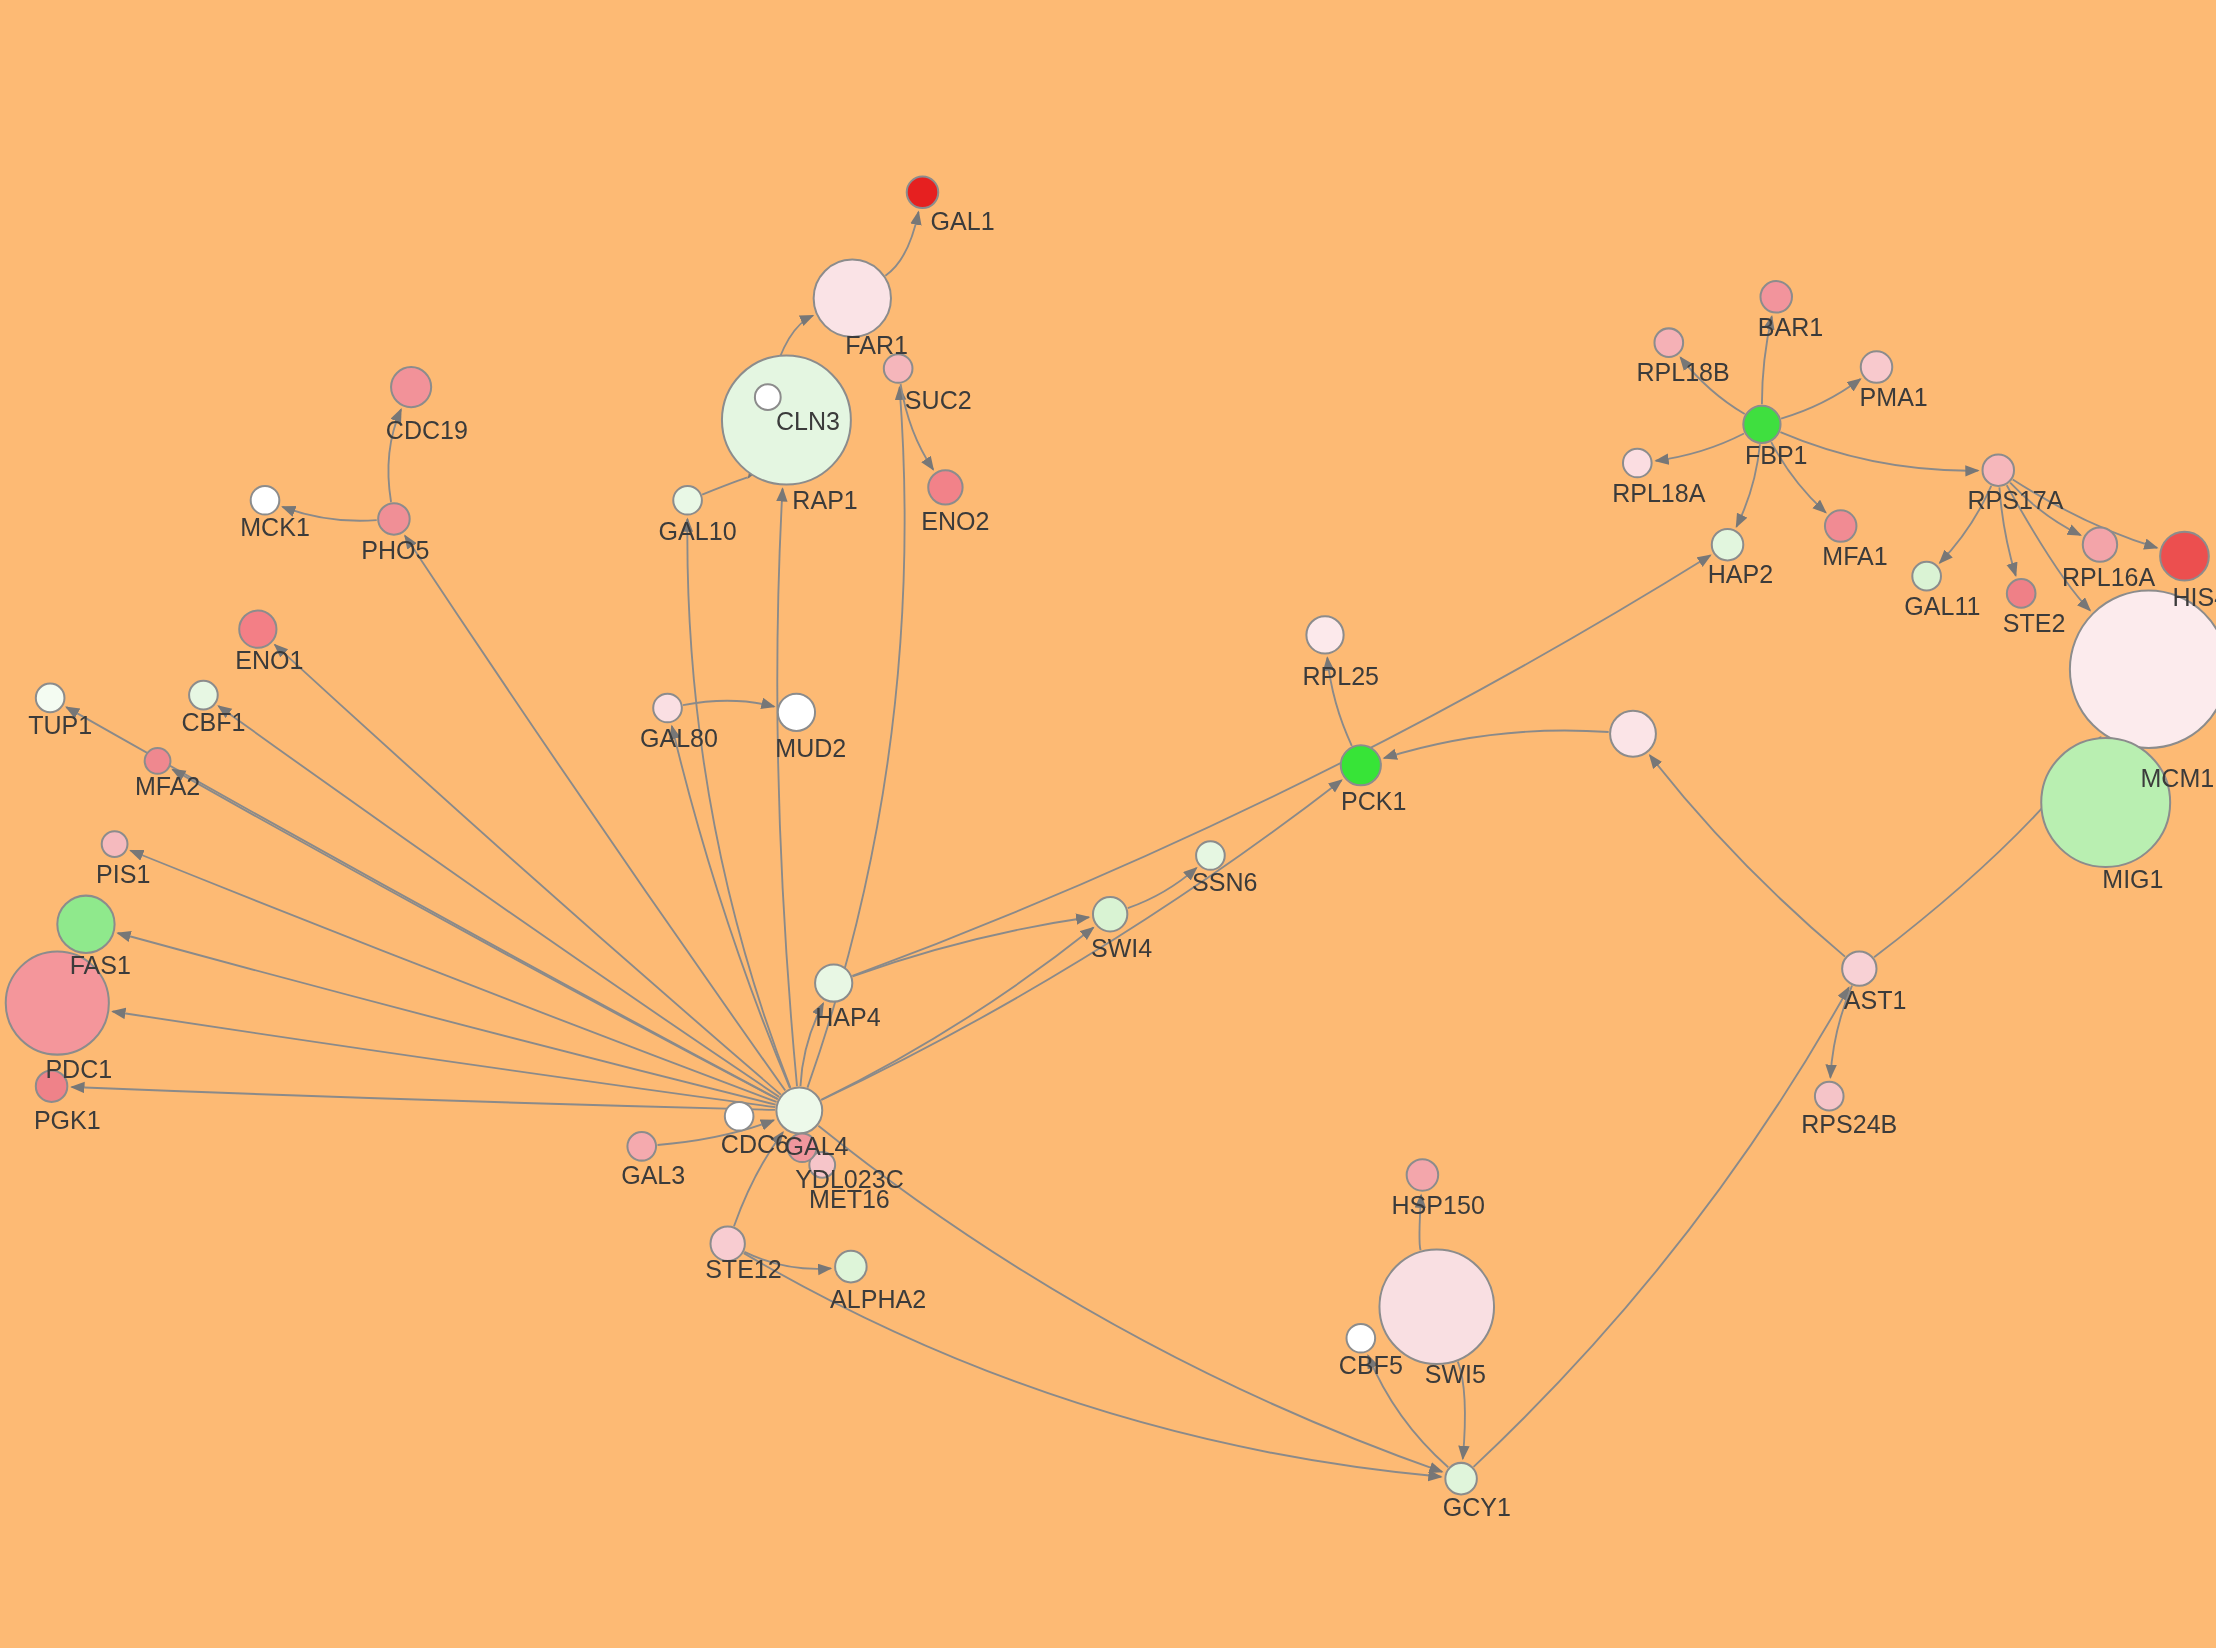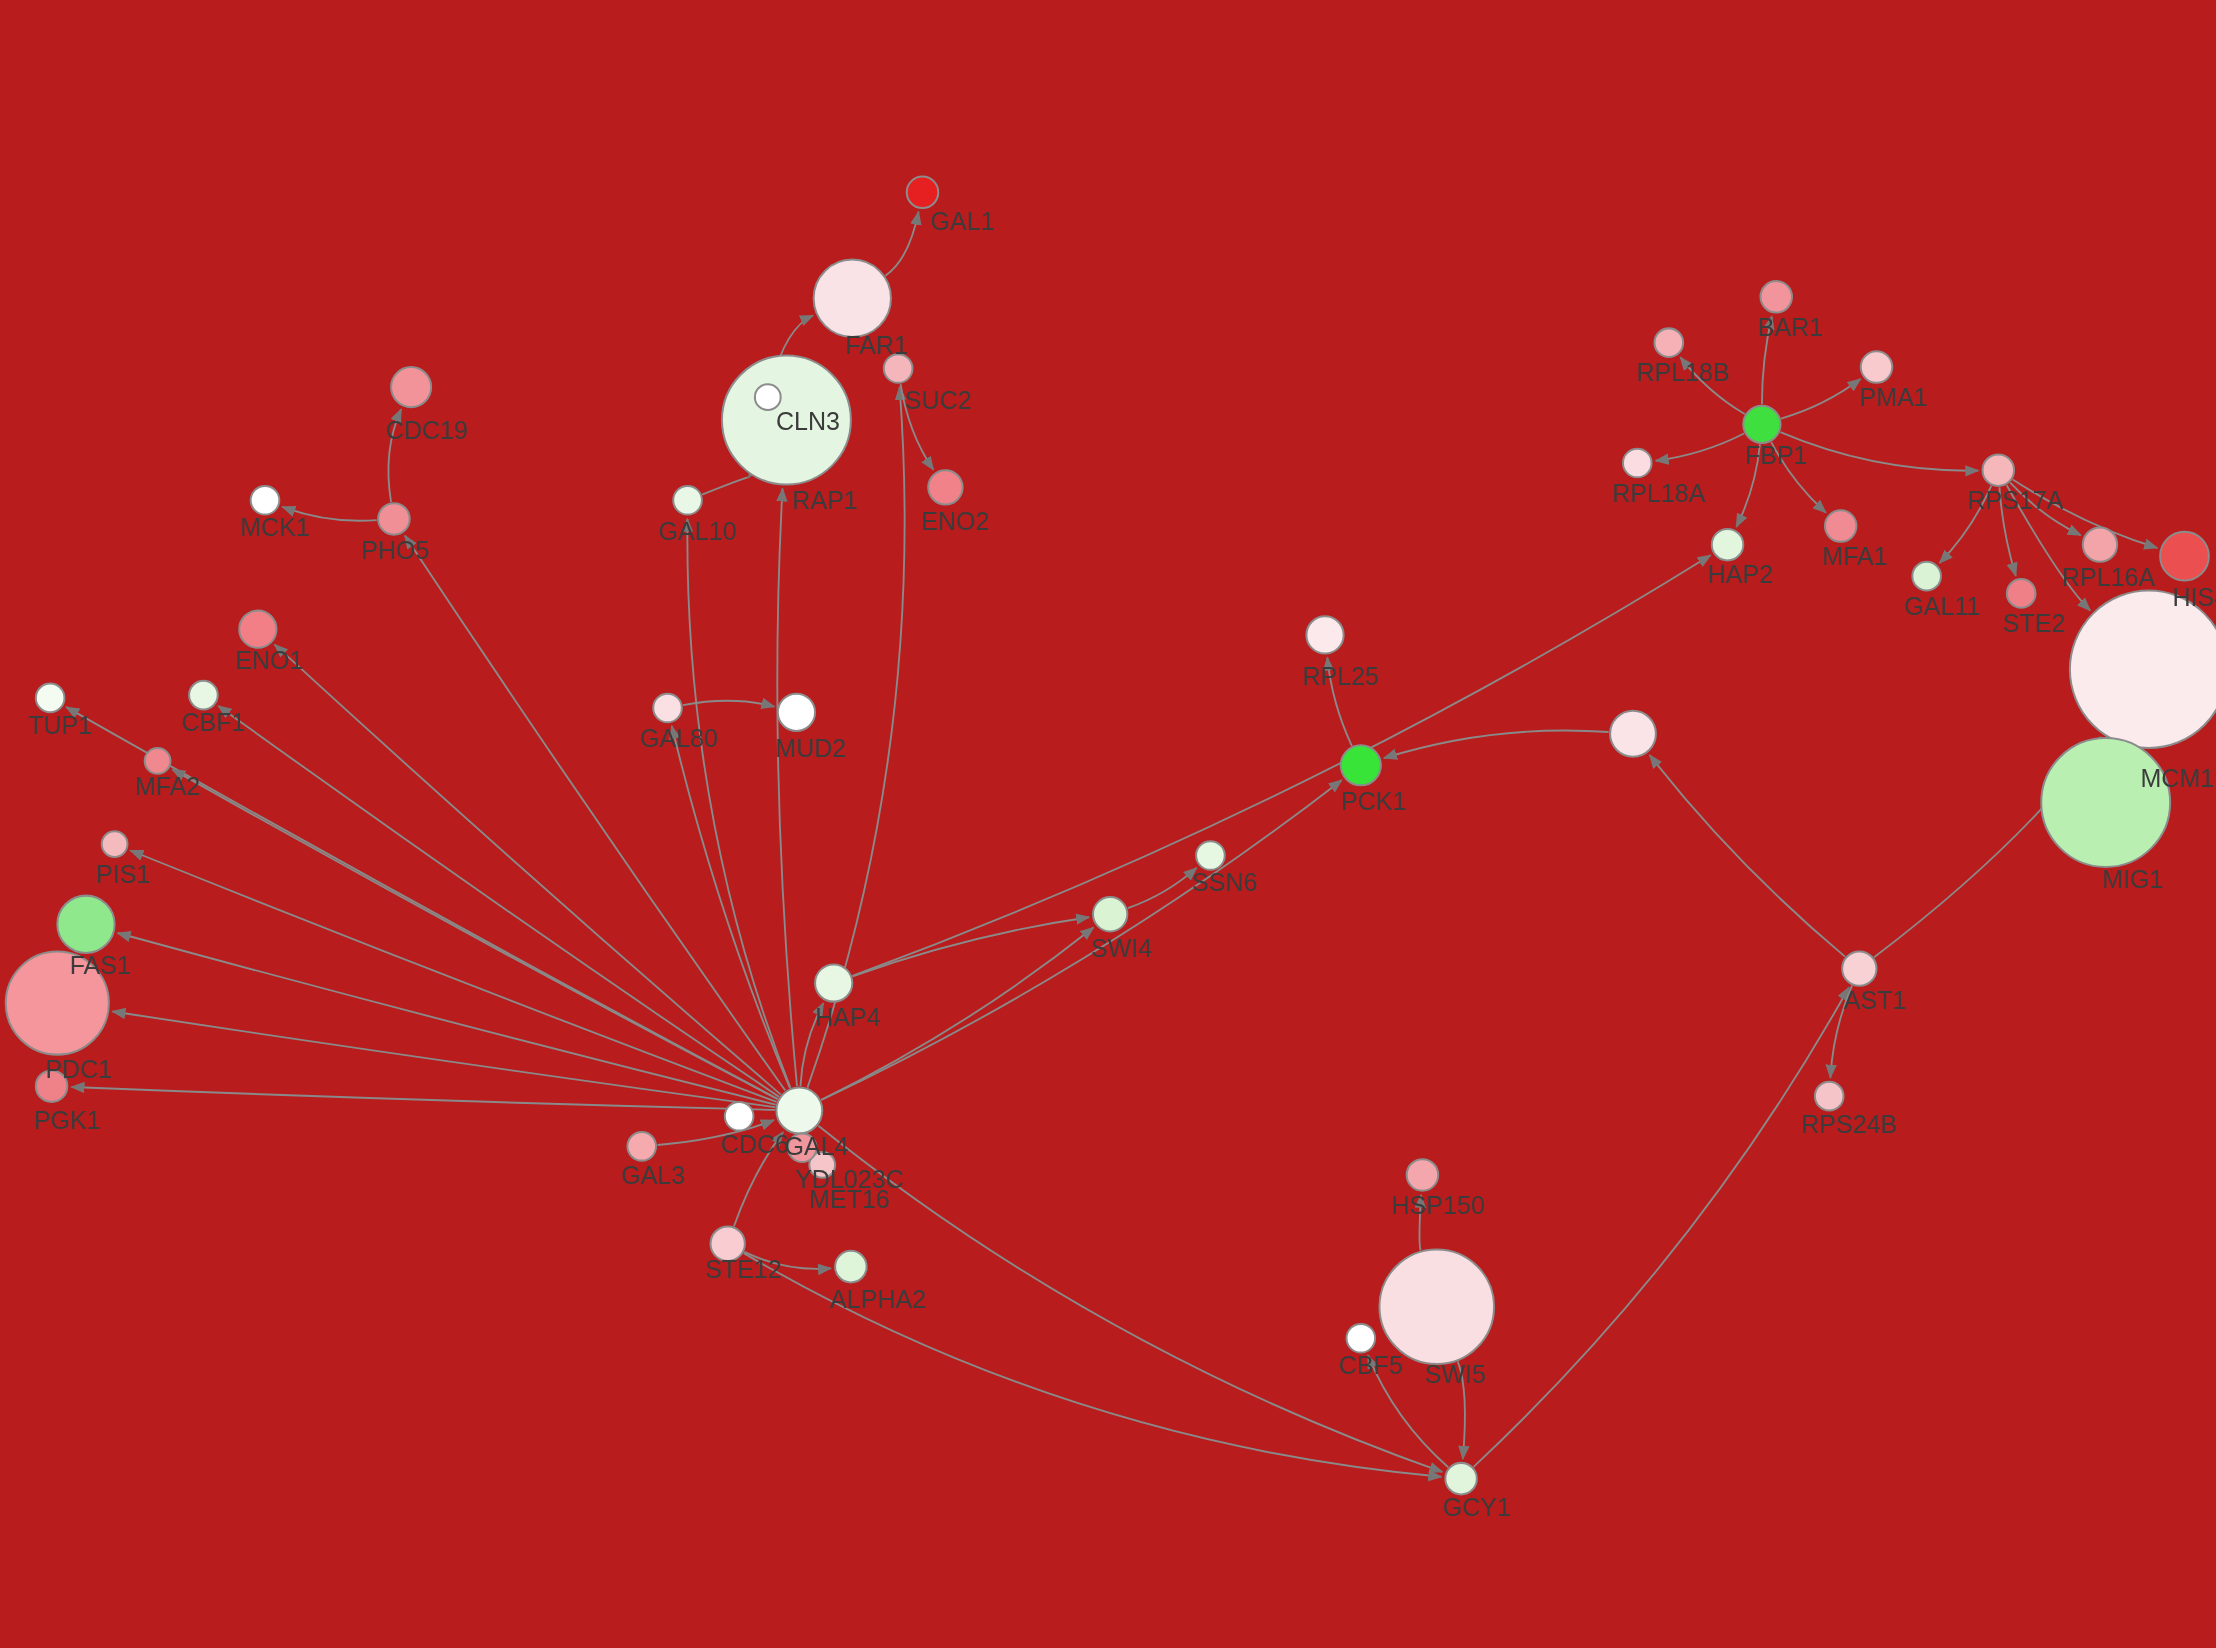--- a/index.html
+++ b/index.html
@@ -1,16 +1,16 @@
 <!DOCTYPE html>
 <html style="font-size:12.4px"><head>
 <meta charset="utf-8">
 <style>
   html, body { margin: 0; padding: 0; background: #ffffff; }
-  .viewport { width: 100vw; height: 100vh; overflow: hidden; background: #b91c1c; }
+  .viewport { width: 100vw; height: 100vh; overflow: hidden; background: #fdba74; }
   svg { display: block; width: 100%; height: 100%; }
   text.node-label {
     font-family: "Liberation Sans", "DejaVu Sans", sans-serif;
     font-size: 17.5px;
     fill: #3b3b3b;
     text-anchor: middle;
     user-select: none;
   }
   path.edge { fill: none; stroke: #8a8a8a; stroke-width: 1.3; }
   circle.node { stroke: #8c8c8c; stroke-width: 1.4; }

